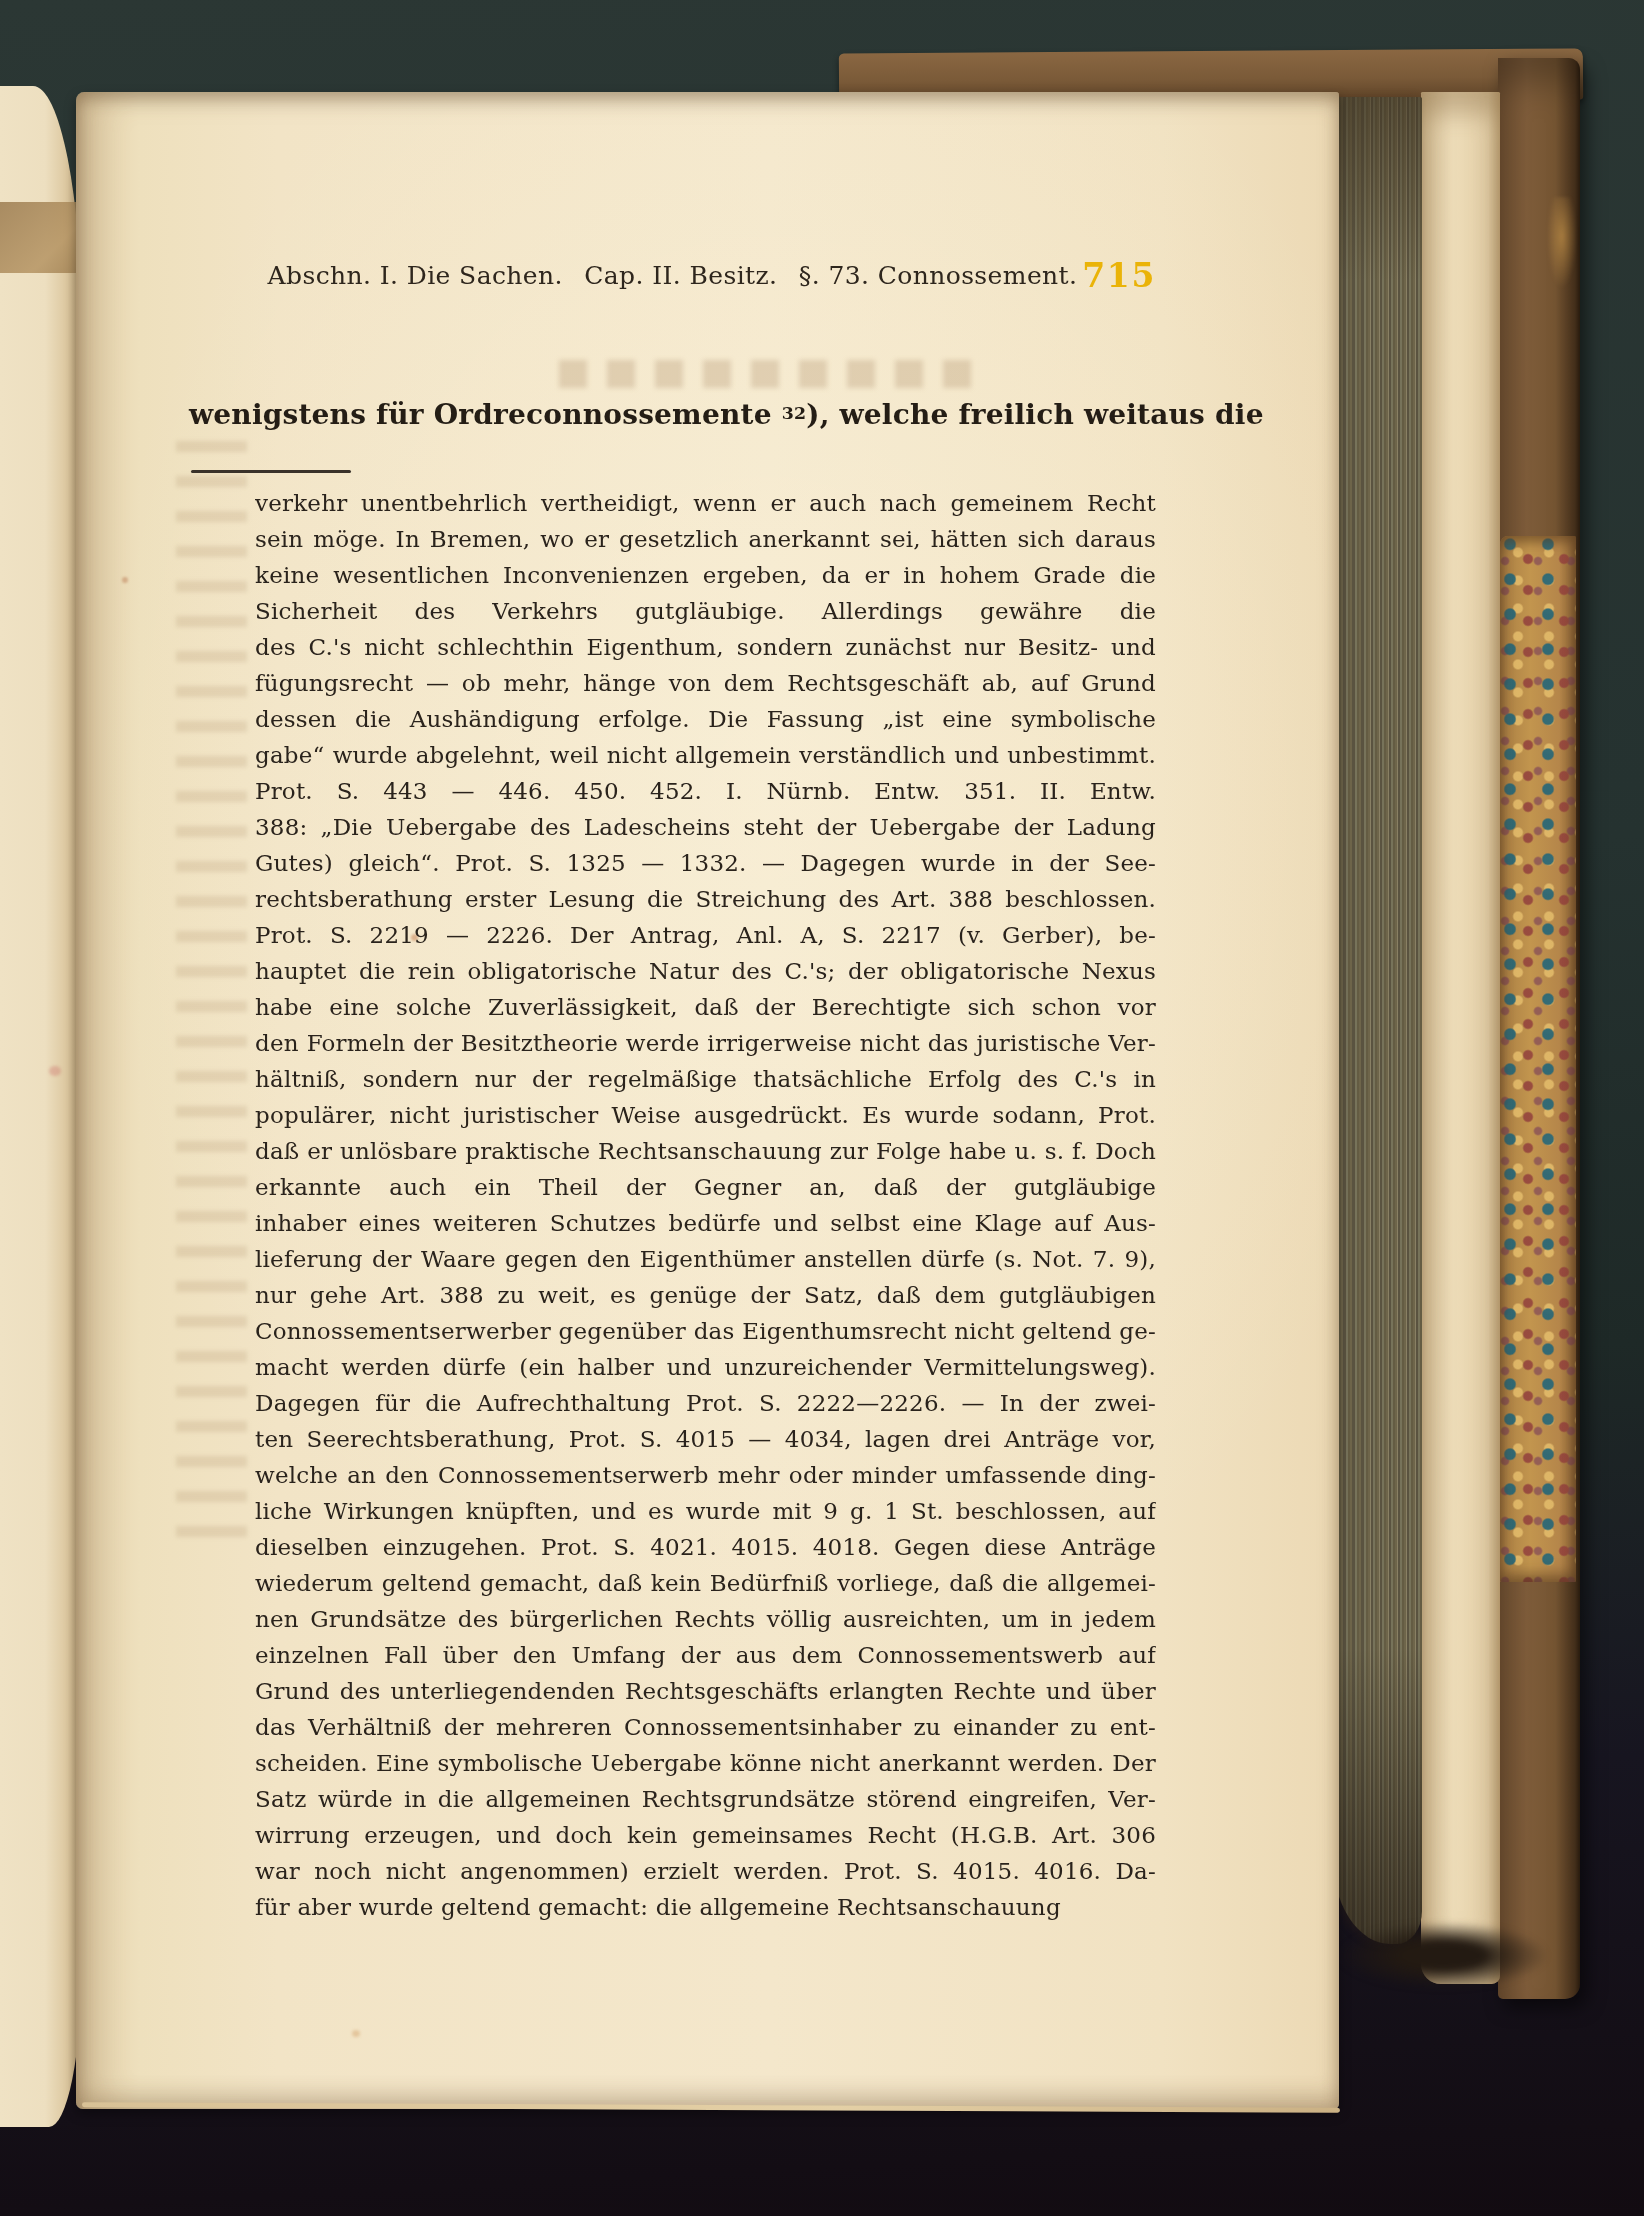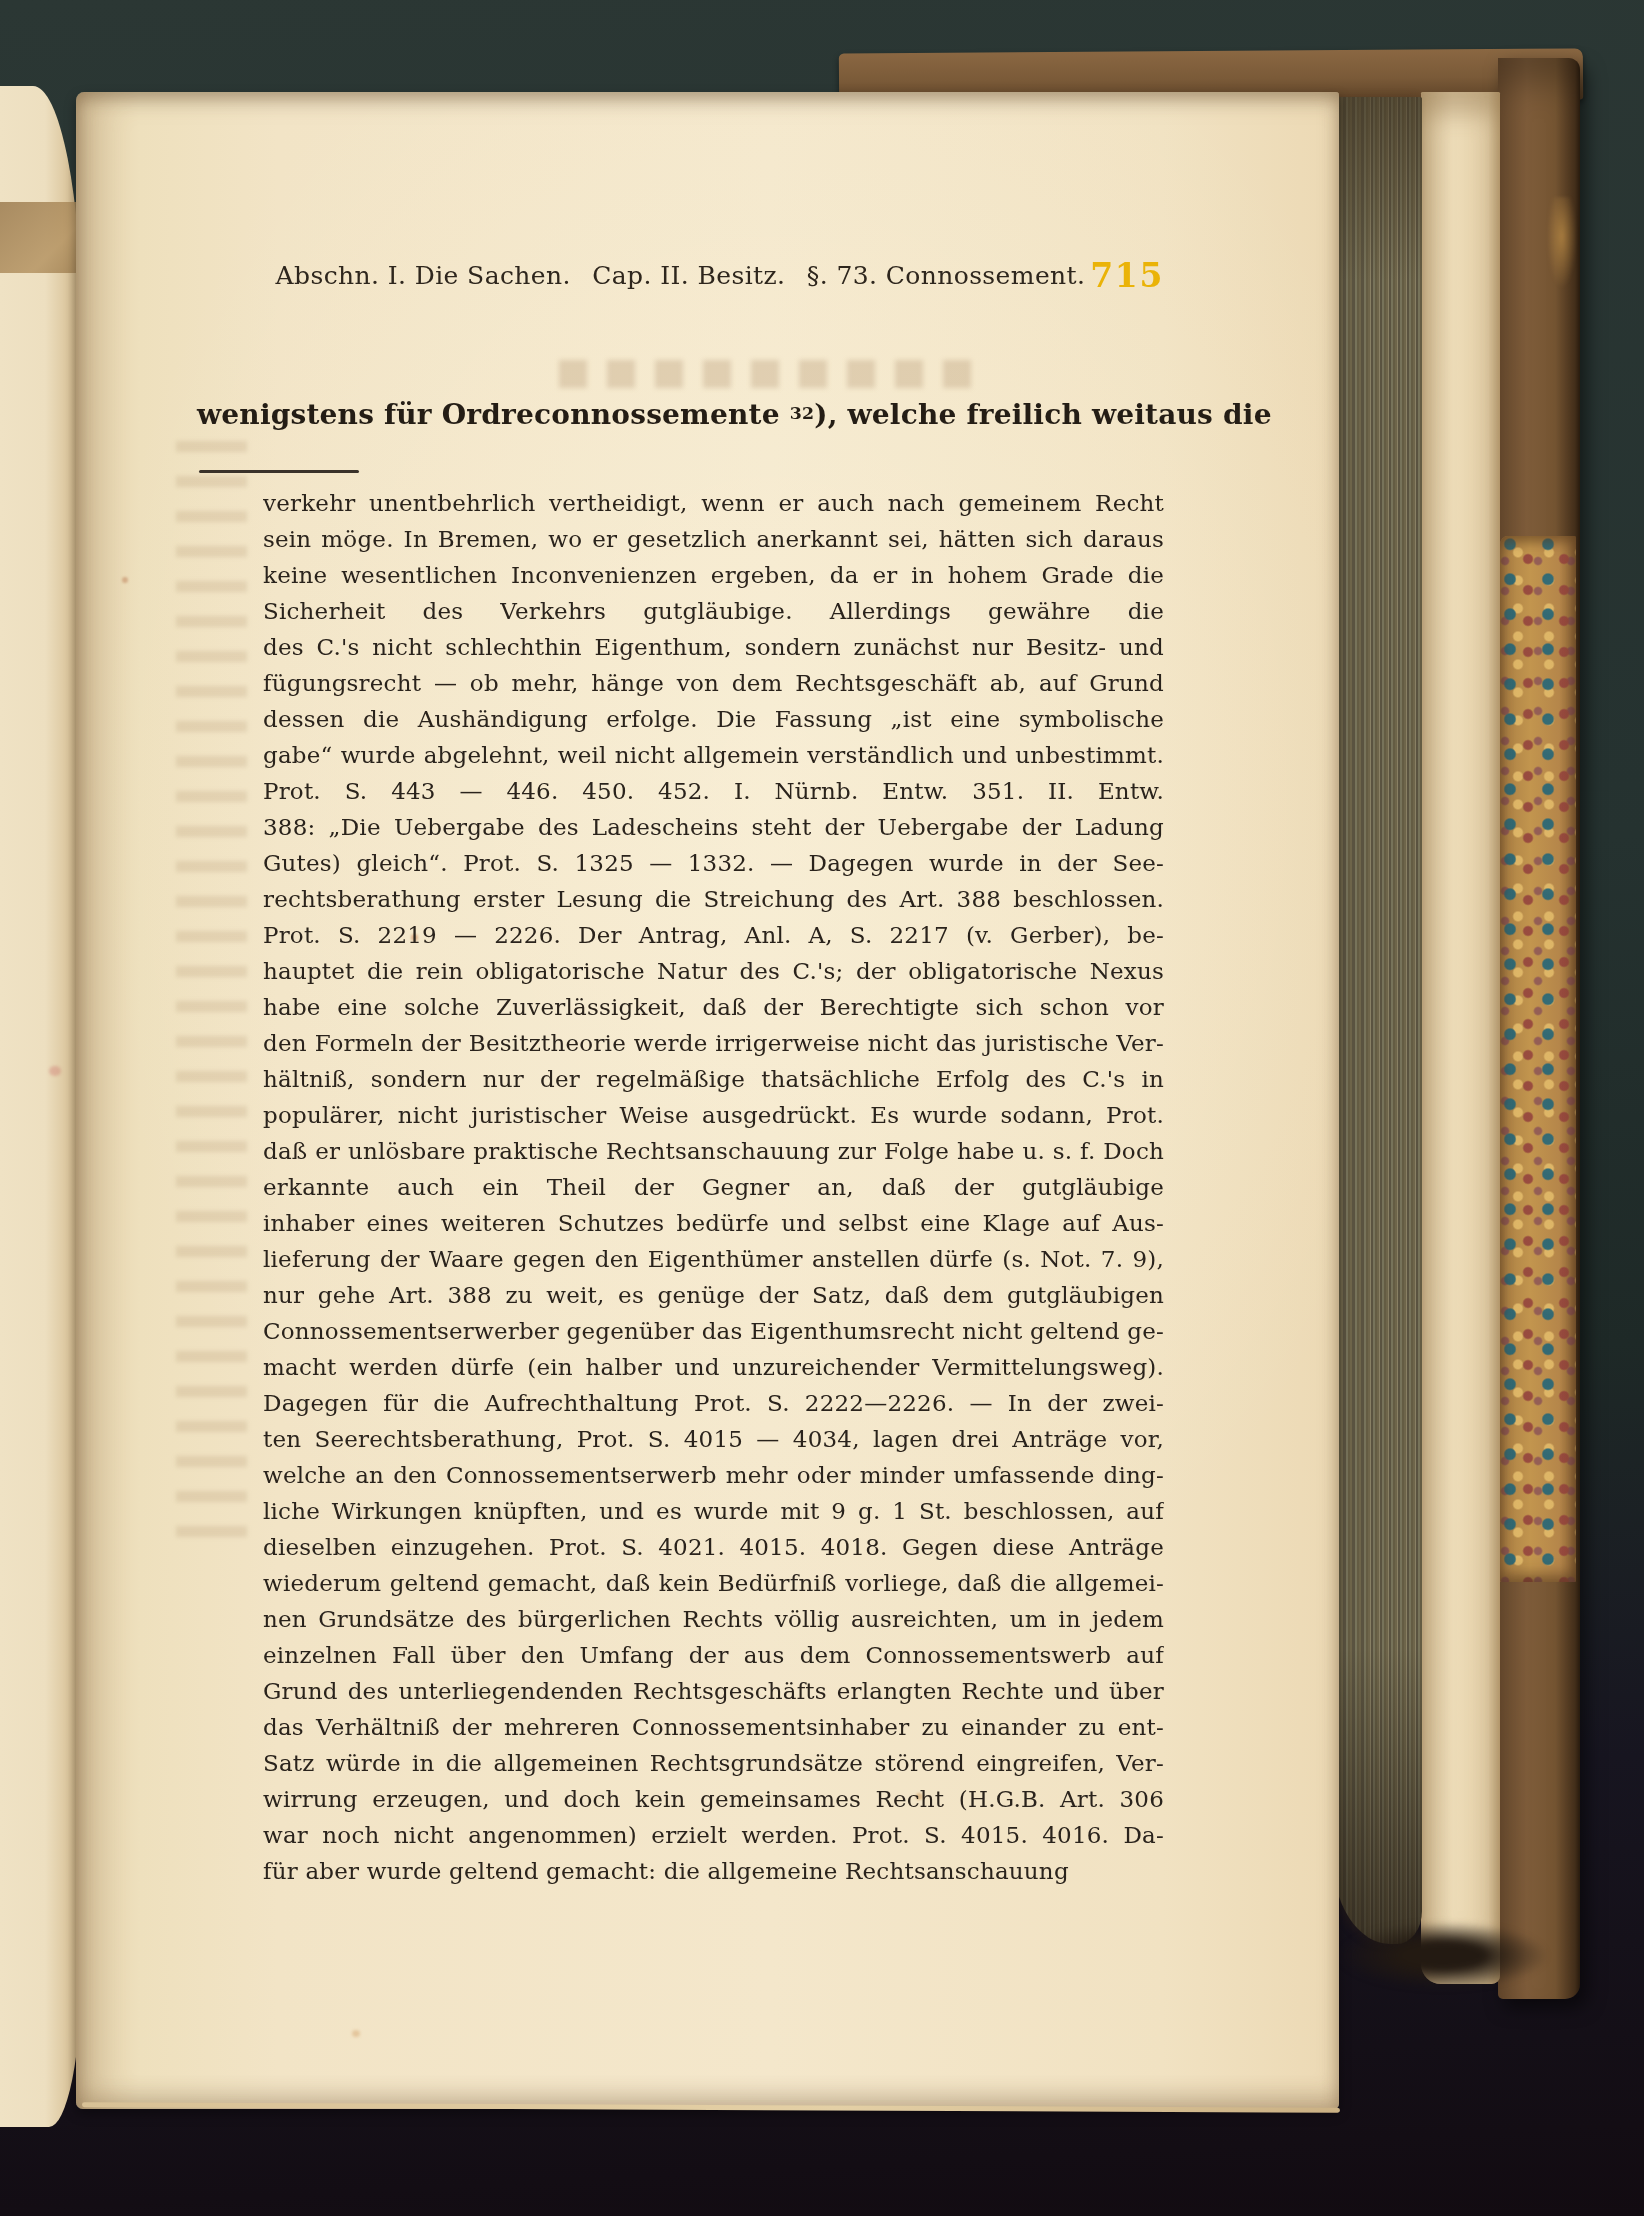--- a/index.html
+++ b/index.html
@@ -105,21 +105,21 @@
     filter:blur(2.1px);
   }
   .stains{position:absolute; inset:0; pointer-events:none;}
   .stains i{position:absolute; border-radius:50%; display:block;}
   .stain-a{left:411px; top:934px; width:7.4px; height:7.4px; background:rgba(186,98,44,.4); filter:blur(0.8px);}
   .stain-b{left:122px; top:577px;  width:5.8px; height:5.8px; background:rgba(170,90,50,.35); filter:blur(0.8px);}
   .stain-c{left:49px;  top:1066px; width:11.5px;height:10px;background:rgba(200,90,90,.3);  filter:blur(1.6px);}
   .stain-d{left:916px;top:1793px; width:6.6px; height:6.6px; background:rgba(186,120,44,.35);filter:blur(0.8px);}
   .stain-e{left:352px; top:2030px; width:8.2px;height:7.4px; background:rgba(196,130,60,.3); filter:blur(1.6px);}
   
-  .text-layer{position:absolute; left:197px; top:92px; width:967px;}
+  .text-layer{position:absolute; left:189px; top:92px; width:967px;}
   .running-head{
     position:relative; top:169px; width:100%;
     display:flex; justify-content:center; align-items:baseline;
     font-size:25px; color:#2e261d; letter-spacing:0.4px; white-space:nowrap;
   }
   .running-head .gap{display:inline-block; width:21.4px;}
   .page-number{
     position:absolute; right:0; top:-5px;
     font-size:33px; font-weight:bold; color:#eab308; letter-spacing:1.6px;
   }
@@ -214,20 +214,21 @@
         <div class="fn-line">Dagegen für die Aufrechthaltung Prot. S. 2222—2226. — In der zwei-</div>
         <div class="fn-line">ten Seerechtsberathung, Prot. S. 4015 — 4034, lagen drei Anträge vor,</div>
         <div class="fn-line">welche an den Connossementserwerb mehr oder minder umfassende ding-</div>
         <div class="fn-line">liche Wirkungen knüpften, und es wurde mit 9 g. 1 St. beschlossen, auf</div>
         <div class="fn-line">dieselben einzugehen. Prot. S. 4021. 4015. 4018. Gegen diese Anträge wurde</div>
         <div class="fn-line">wiederum geltend gemacht, daß kein Bedürfniß vorliege, daß die allgemei-</div>
         <div class="fn-line">nen Grundsätze des bürgerlichen Rechts völlig ausreichten, um in jedem</div>
         <div class="fn-line">einzelnen Fall über den Umfang der aus dem Connossementswerb auf</div>
         <div class="fn-line">Grund des unterliegendenden Rechtsgeschäfts erlangten Rechte und über</div>
         <div class="fn-line">das Verhältniß der mehreren Connossementsinhaber zu einander zu ent-</div>
+        <div class="fn-line">scheiden. Eine symbolische Uebergabe könne nicht anerkannt werden. Der</div>
         <div class="fn-line">Satz würde in die allgemeinen Rechtsgrundsätze störend eingreifen, Ver-</div>
         <div class="fn-line">wirrung erzeugen, und doch kein gemeinsames Recht (H.G.B. Art. 306</div>
         <div class="fn-line">war noch nicht angenommen) erzielt werden. Prot. S. 4015. 4016. Da-</div>
         <div class="fn-line fn-last">für aber wurde geltend gemacht: die allgemeine Rechtsanschauung</div>
       </div>
   </div>
 </div>
 
 
 </body></html>

